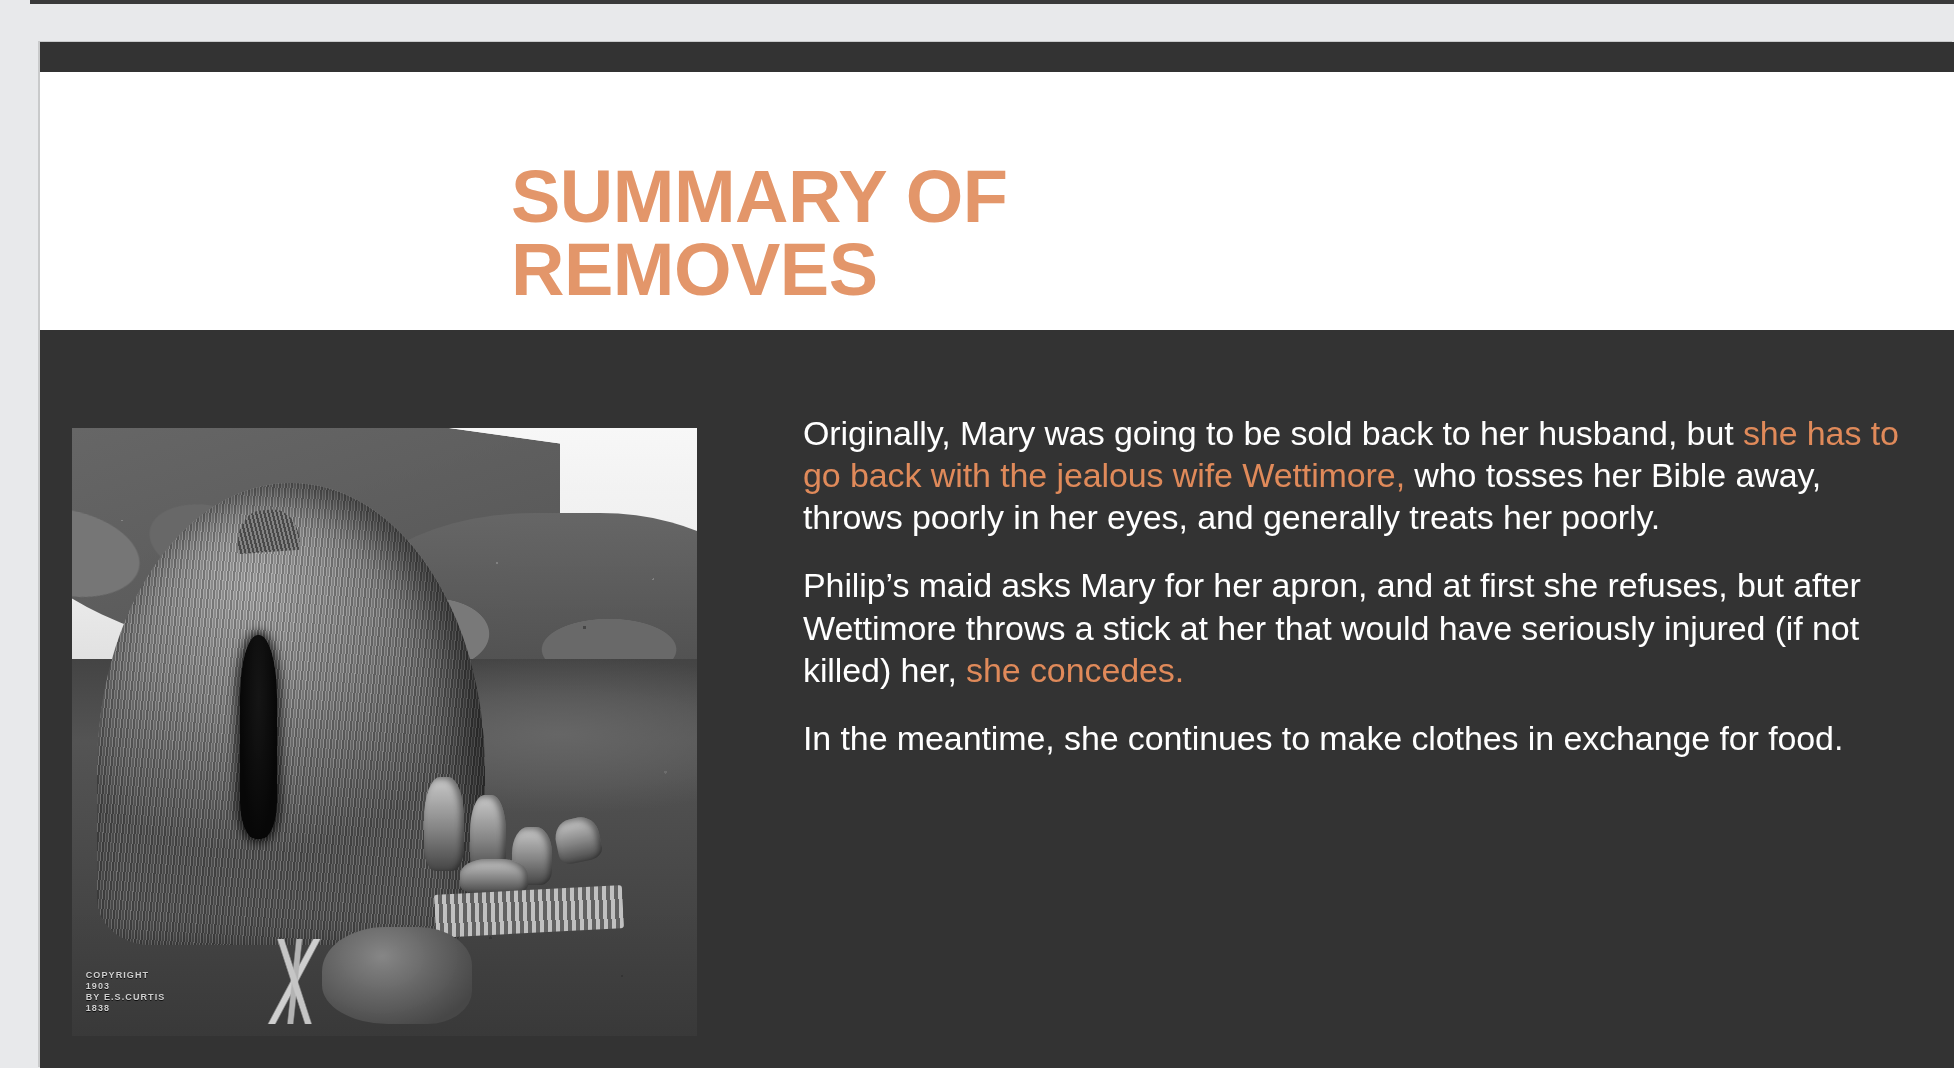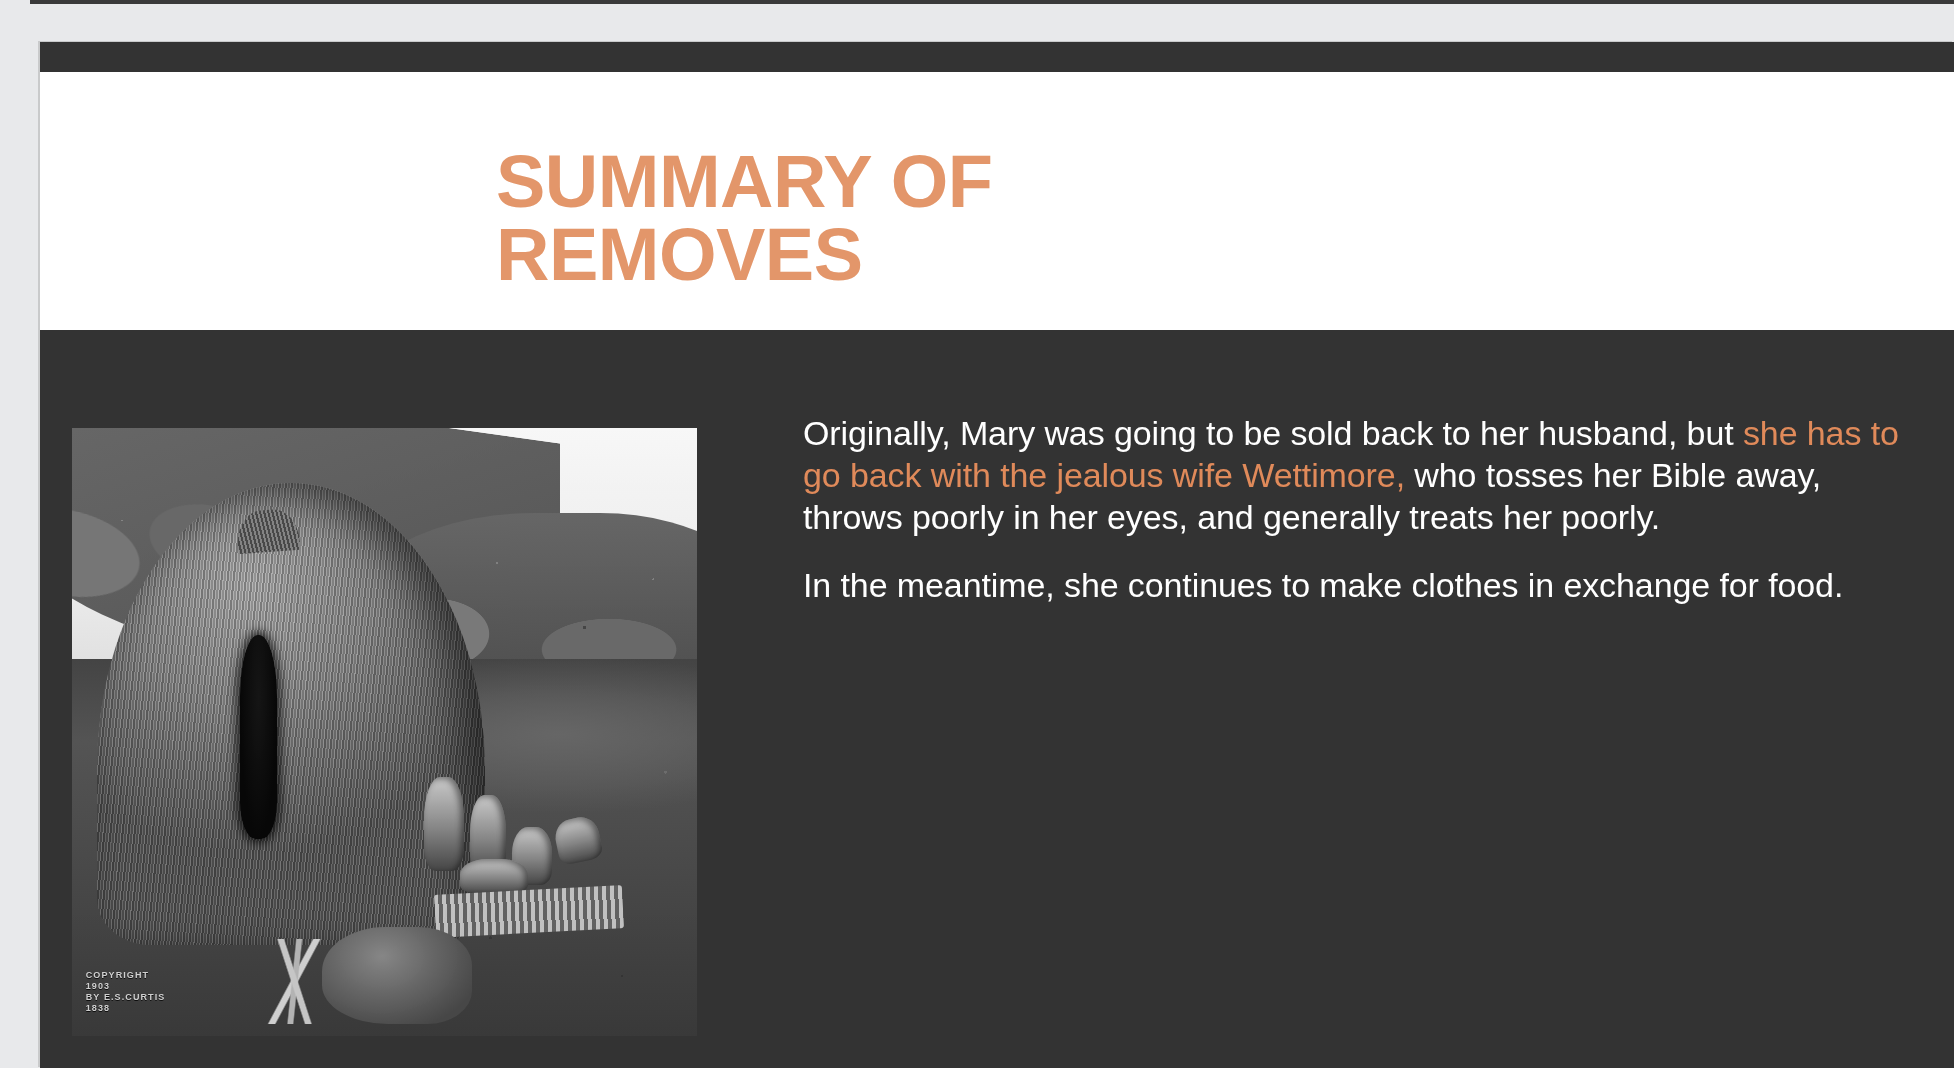--- a/index.html
+++ b/index.html
@@ -67,21 +67,21 @@
     width: 1914px;
     height: 258px;
     background: #ffffff;
   }
 
   .slide-title {
     position: absolute;
     left: 455px;
     top: 72px;
     width: 1200px;
-    margin: 1px;
+    margin: 16px;
     color: #e3966a;
     font-family: "Liberation Sans", sans-serif;
     font-size: 74px;
     font-weight: bold;
     line-height: 0.99;
     letter-spacing: -0.5px;
     text-transform: uppercase;
     white-space: pre-line;
   }
 
@@ -329,18 +329,19 @@
           <div class="ph-rock"></div>
           <div class="ph-copyright">COPYRIGHT
 1903
 BY E.S.CURTIS
 1838</div>
         </div>
       </div>
 
       <div class="text-col">
           <p class="para"><span>Originally, Mary was going to be sold back to her husband, but </span><span class="accent">she has to go back with the jealous wife Wettimore,</span><span> who tosses her Bible away, throws poorly in her eyes, and generally treats her poorly.</span></p>
+          <p class="para"><span>Philip’s maid asks Mary for her apron, and at first she refuses, but after Wettimore throws a stick at her that would have seriously injured (if not killed) her, </span><span class="accent">she concedes.</span></p>
           <p class="para"><span>In the meantime, she continues to make clothes in exchange for food.</span></p>
         </div>
 
     </div>
   </div>
 </div>
 
 </body></html>

